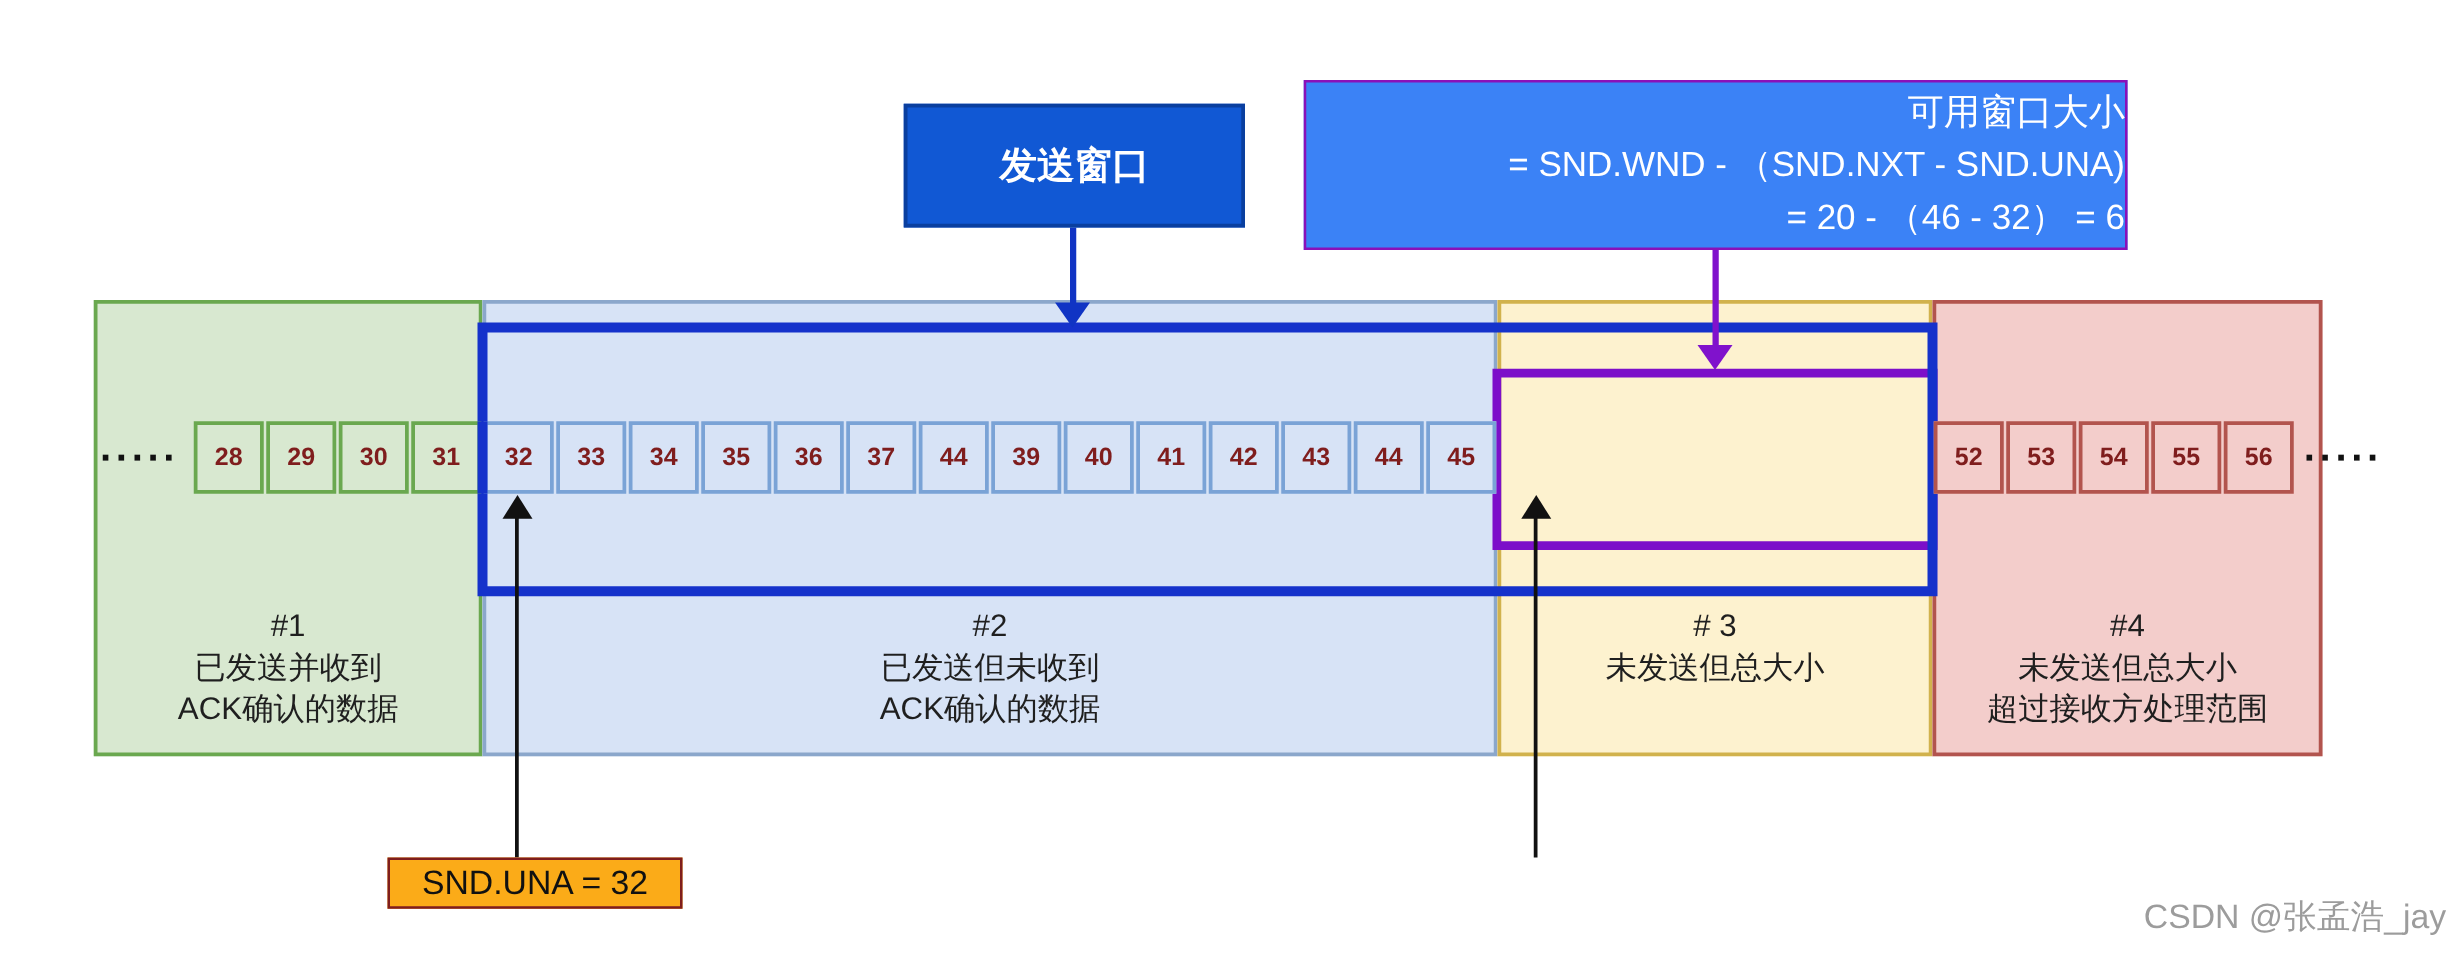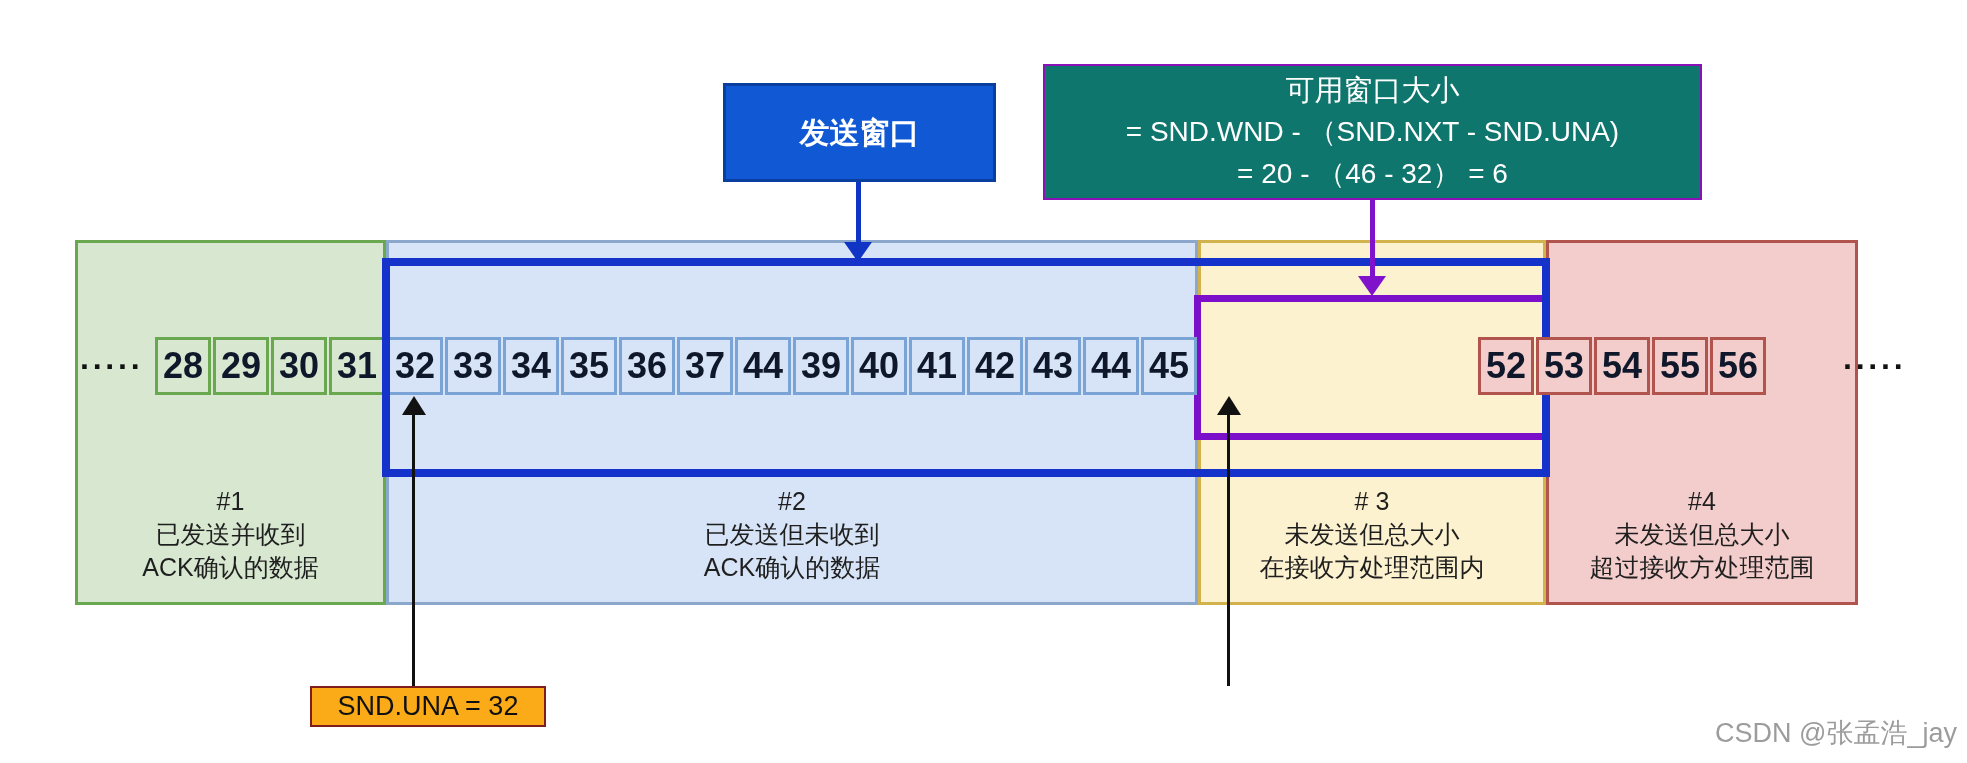--- a/index.html
+++ b/index.html
@@ -13,22 +13,22 @@
   .send-window-box{
     left:723px;top:83px;width:273px;height:99px;
     background:#1158d4;border:3px solid #0a3f9f;box-sizing:border-box;
     color:#ffffff;display:flex;flex-direction:column;align-items:center;justify-content:center;
     line-height:36px;z-index:7;
   }
   .send-window-box .t1{font-size:30px;font-weight:bold;}
   .send-window-box .t2{font-size:29px;}
   .avail-window-box{
     left:1043px;top:64px;width:659px;height:136px;
-    background:#0f766e;border:2px solid #8a10b8;box-sizing:border-box;
-    color:#ffffff;display:flex;flex-direction:column;align-items:center;justify-content:center;
+    background:#3b82f6;border:2px solid #8a10b8;box-sizing:border-box;
+    color:#ffffff;display:flex;flex-direction:column;align-items:flex-end;justify-content:center;
     font-size:28px;line-height:42px;z-index:7;white-space:nowrap;
   }
   .avail-window-box .t1{font-size:29px;}
 
   
   .vline{width:5px;z-index:6;}
   .blue-line{left:856px;top:182px;height:62px;background:#1034c4;}
   .blue-head{left:844px;top:242px;width:0;height:0;z-index:6;
     border-left:14px solid transparent;border-right:14px solid transparent;border-top:20px solid #1034c4;}
   .purple-line{left:1370px;top:200px;height:78px;background:#8012cc;}
@@ -55,25 +55,25 @@
     left:382px;top:258px;width:1168px;height:219px;box-sizing:border-box;
     border:8px solid #1532cb;z-index:3;
   }
   .send-window-left-bar{left:382px;top:337px;width:8px;height:58px;background:#1532cb;z-index:5;}
 
   
   .cell-group{top:337px;display:flex;column-gap:2px;z-index:4;}
   .cg-green{left:155px;}
   .cg-blue{left:387px;}
   .cg-yellow{left:1199px;}
-  .cg-red{left:1478px;}
+  .cg-red{left:1547px;}
   .cell{
     width:56px;height:58px;box-sizing:border-box;border:3px solid;
     display:flex;align-items:center;justify-content:center;
-    font-size:36px;font-weight:bold;color:#0f172a;
+    font-size:20px;font-weight:bold;color:#7f1d1d;
   }
   .cg-green .cell{background:#d8e8d0;border-color:#6aa84f;}
   .cg-blue .cell{background:#d7e3f6;border-color:#7aa3d6;}
   .cg-yellow .cell{background:#fdf2cf;border-color:#d1b24d;}
   .cg-red .cell{background:#f3cdcb;border-color:#b2544e;}
 
   .ellipsis{
     top:337px;height:58px;display:flex;align-items:center;z-index:4;
     font-size:32px;font-weight:bold;letter-spacing:2px;color:#111111;
   }
@@ -132,21 +132,20 @@
     <div class="region-label">
       <div>#2</div>
       <div>已发送但未收到</div>
       <div>ACK确认的数据</div>
     </div>
   </div>
   <div class="abs region region-yellow">
     <div class="region-label">
       <div># 3</div>
       <div>未发送但总大小</div>
-      <div>在接收方处理范围内</div>
     </div>
   </div>
   <div class="abs region region-red">
     <div class="region-label">
       <div>#4</div>
       <div>未发送但总大小</div>
       <div>超过接收方处理范围</div>
     </div>
   </div>
 

